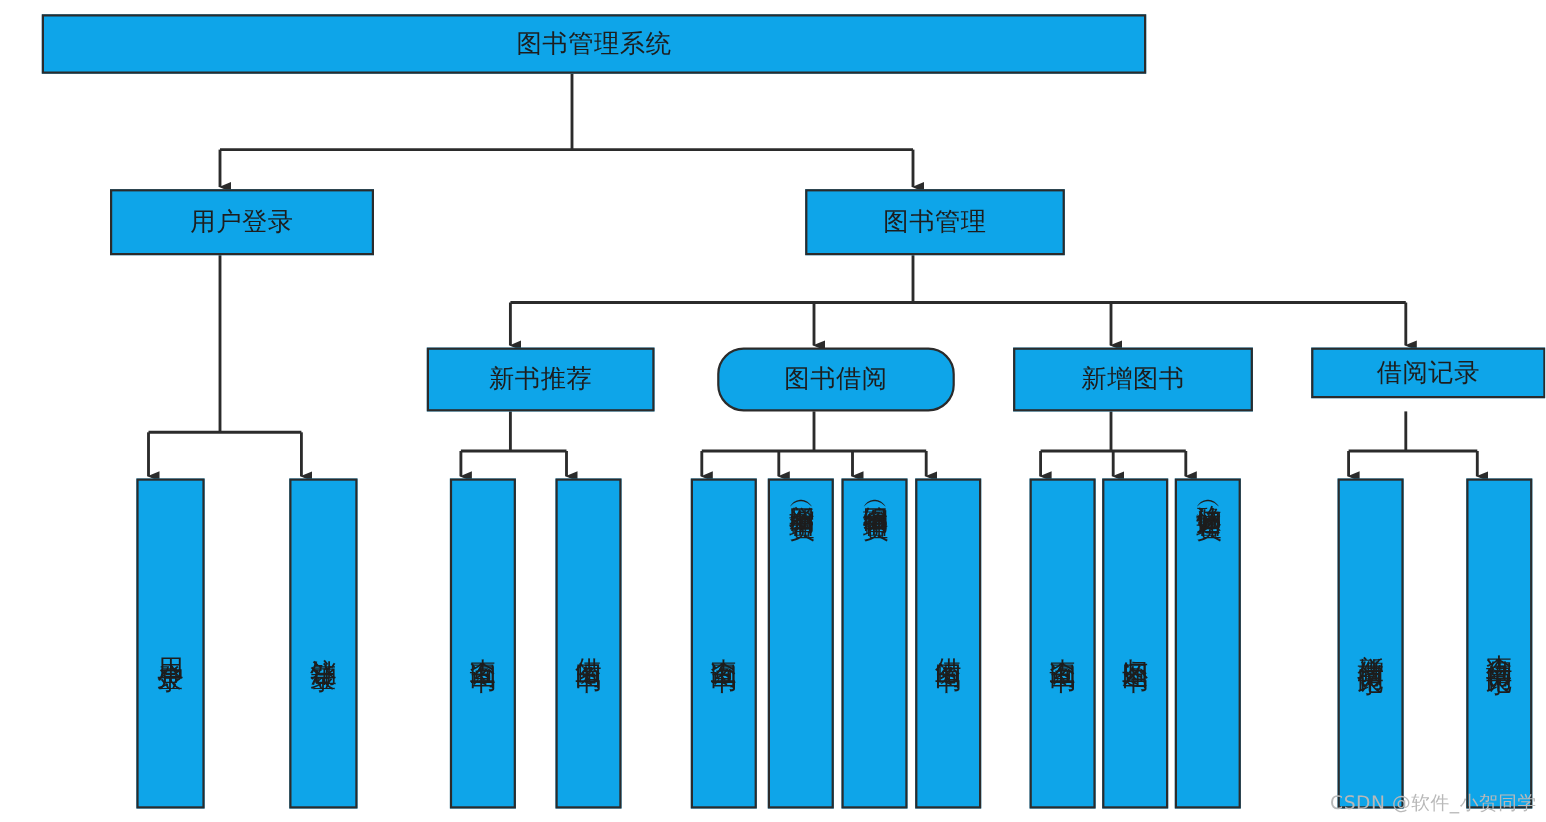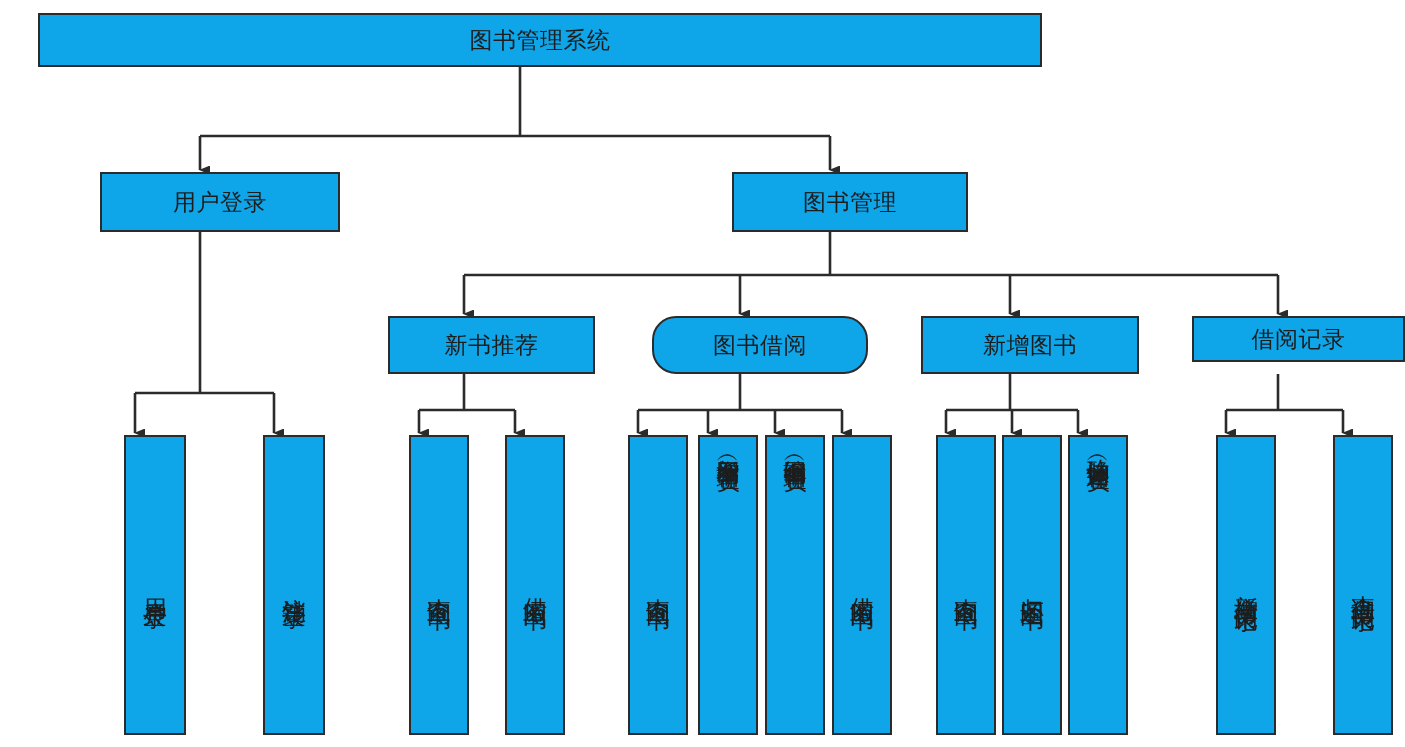--- a/index.html
+++ b/index.html
@@ -180,13 +180,14 @@
         <span class="node-label">确认归还（管理员）</span>
       </div>
       <div class="node v-node center" style="left: 1196px; top: 435px; width: 60px; height: 300px;">
         <span class="node-label">新增借阅记录</span>
       </div>
       <div class="node v-node center" style="left: 1313px; top: 435px; width: 60px; height: 300px;">
         <span class="node-label">查询借阅记录</span>
       </div>
     </div>
 
+  <div class="watermark">CSDN @软件_小贺同学</div>
 </div>
 
 </body></html>

